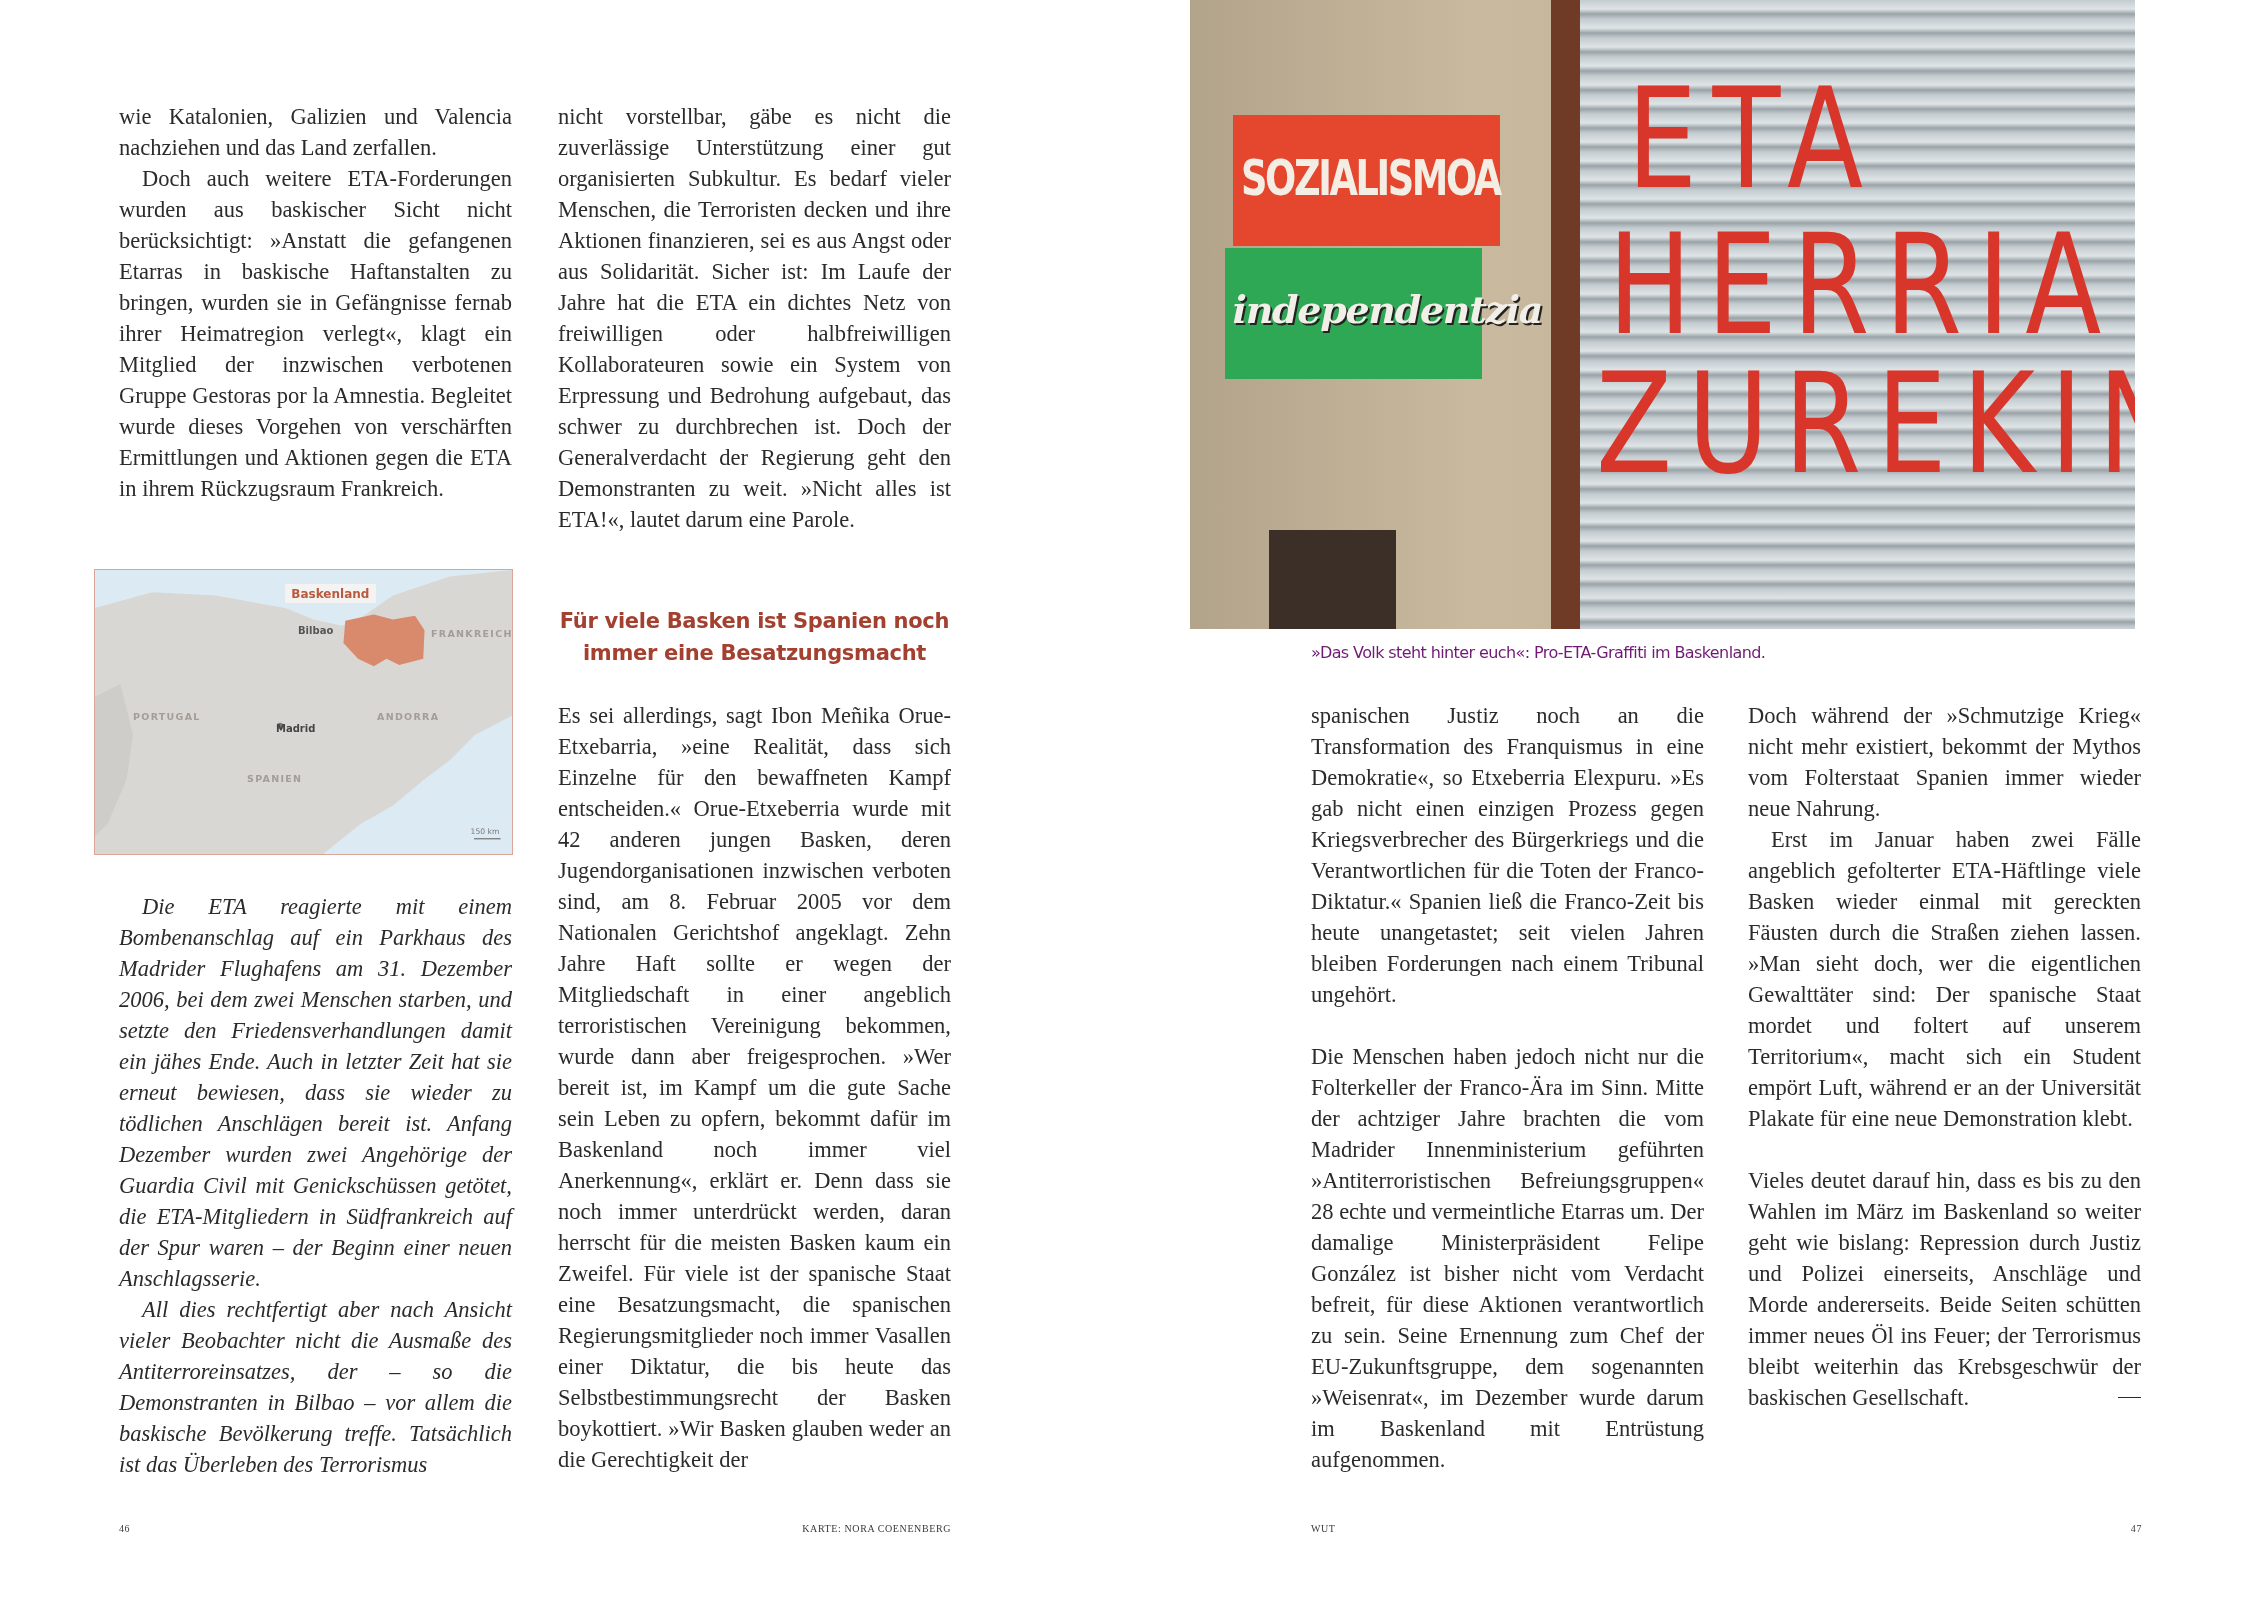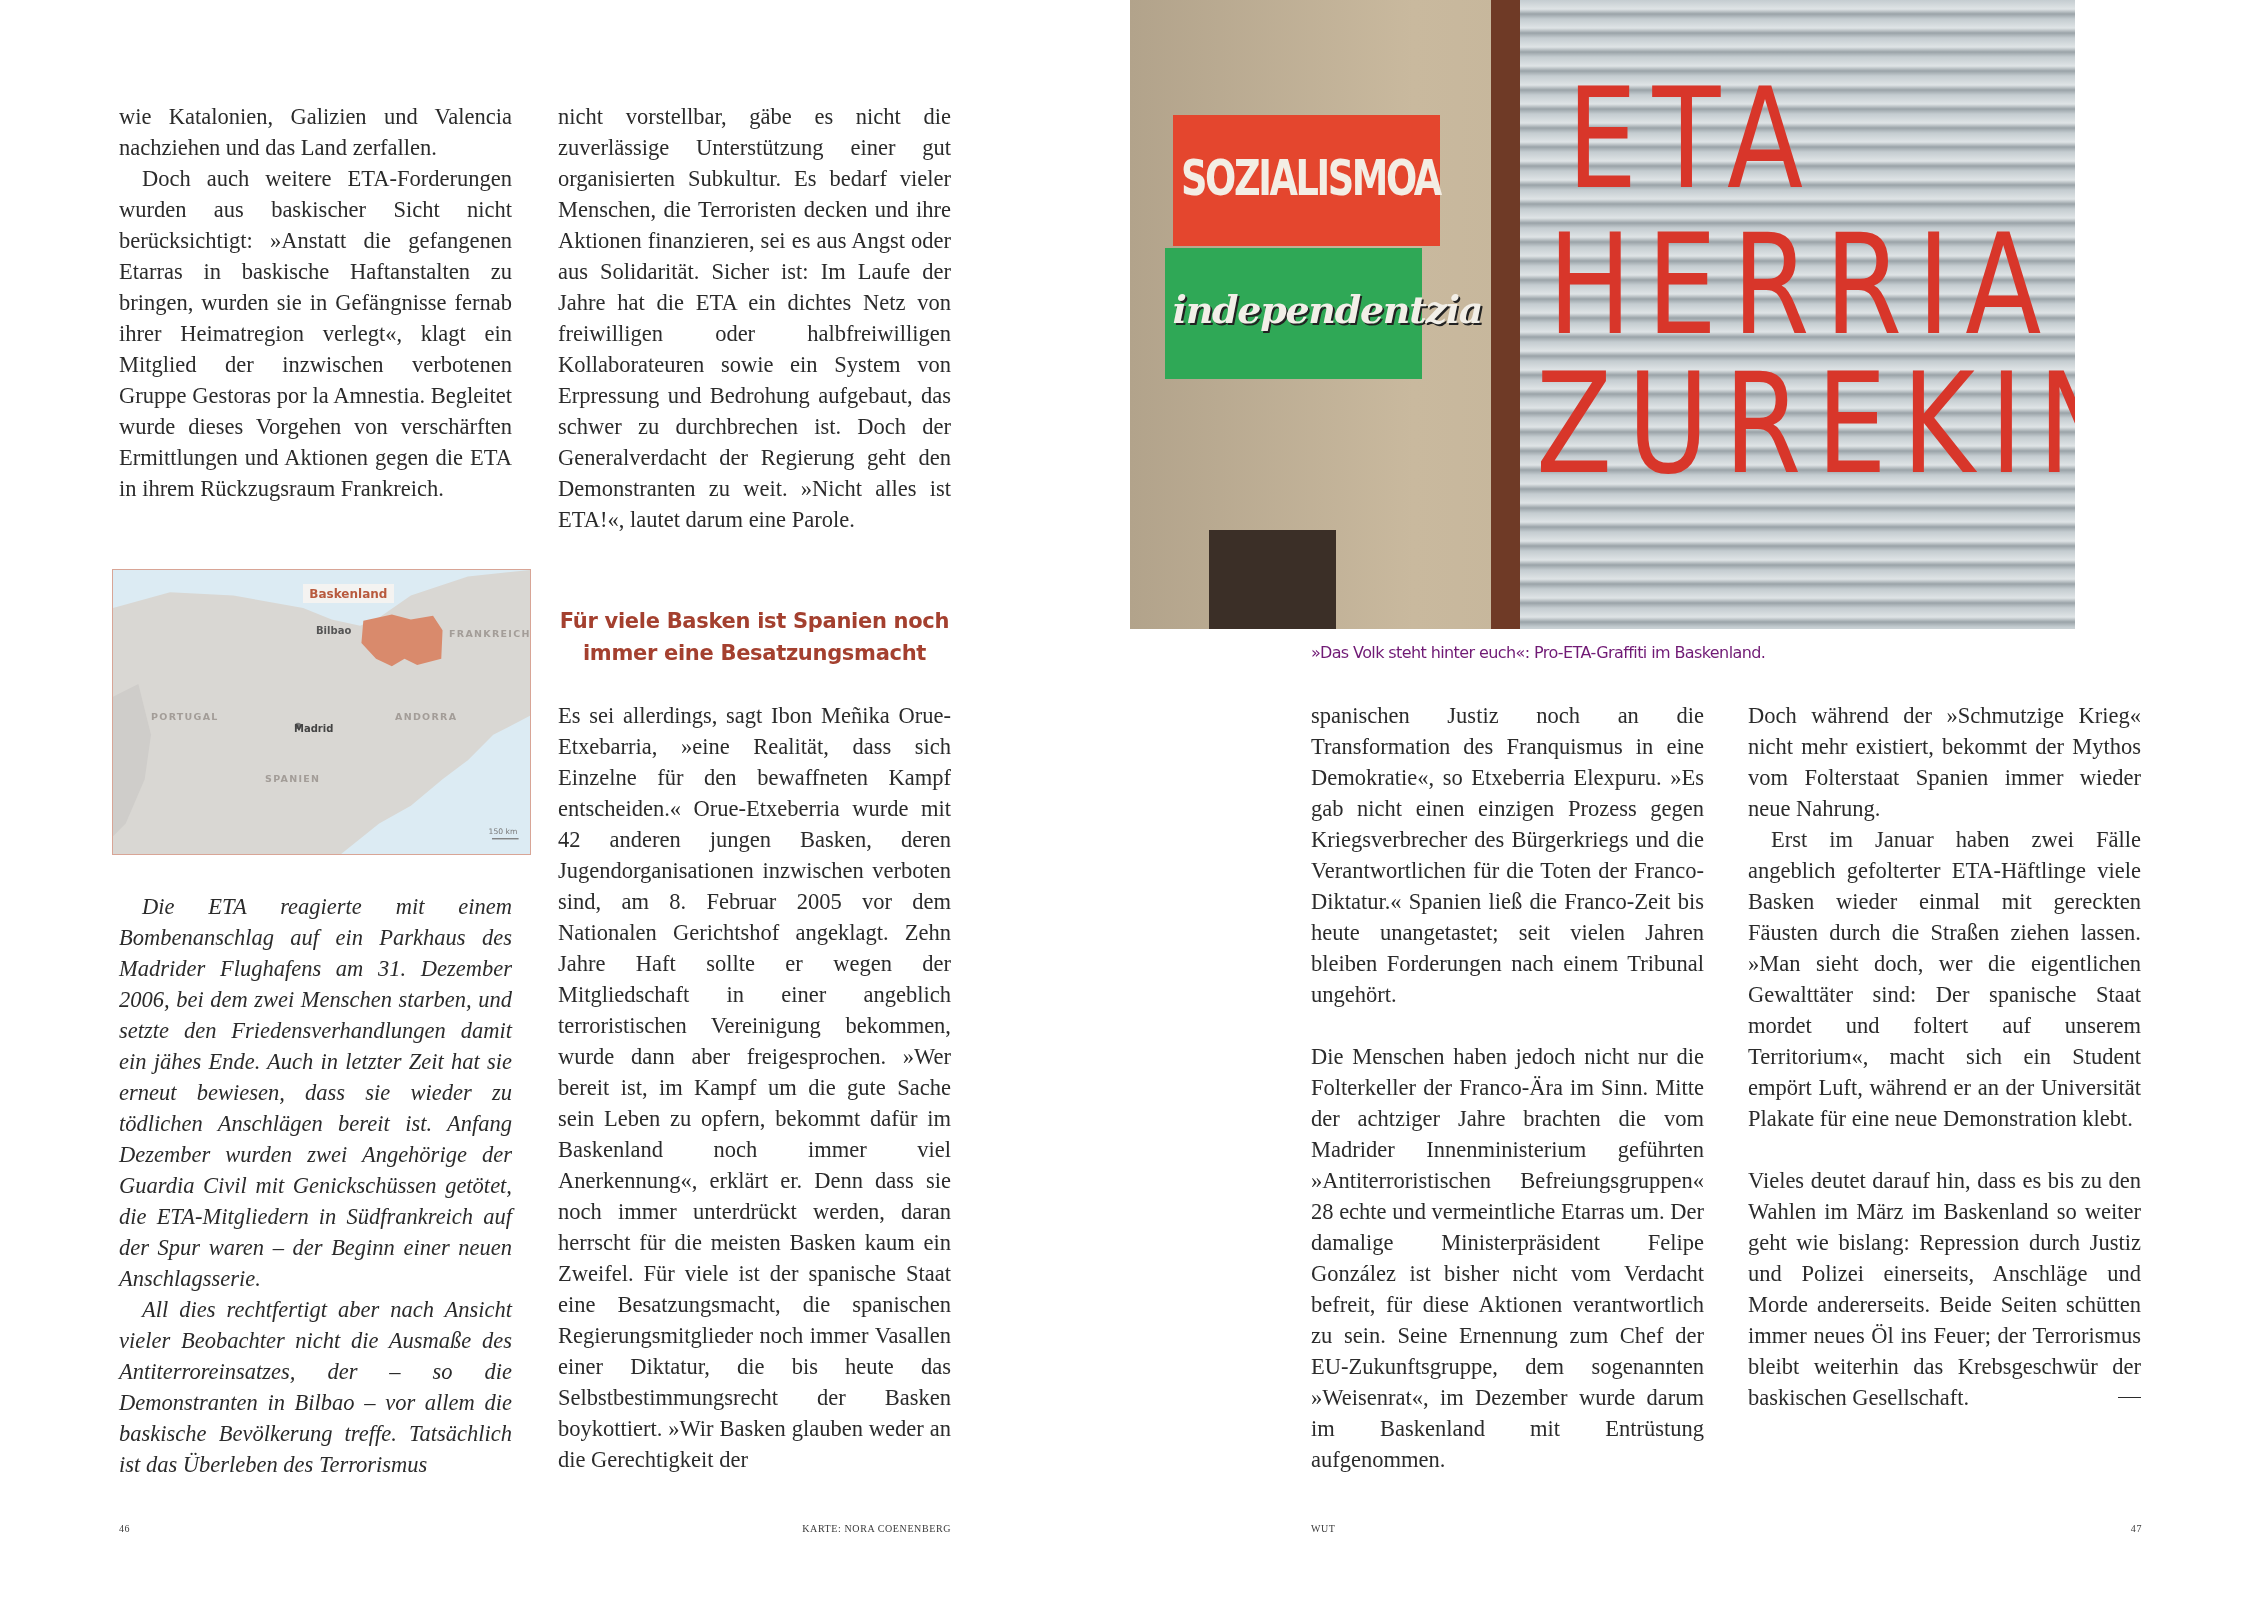--- a/index.html
+++ b/index.html
@@ -21,37 +21,37 @@
              font-size:21px; line-height:32px; color:#a4402f; letter-spacing:-0.3px; }
   .folio { position:absolute; top:1523px; font-size:10px; letter-spacing:0.6px; color:#3a3a3a; }
   #folio-left { left:119px; }
   #credit { left:729px; width:222px; text-align:right; }
   #folio-right-label { left:1311px; }
   #folio-right { left:2117px; width:25px; text-align:right; }
   .enddash { display:inline-block; width:23px; border-top:1.3px solid #2b2b2b;
              vertical-align:middle; float:right; margin-top:15px; }
 
   
-  #map { position:absolute; left:112px; top:569px; width:417px; height:284px;
+  #map { position:absolute; left:94px; top:569px; width:417px; height:284px;
          border:1.3px solid #d8a596; background:#dcebf3; overflow:hidden; }
   #map svg { position:absolute; left:0; top:0; }
   .maplabel { position:absolute; font-family:"DejaVu Sans","Liberation Sans",sans-serif;
               font-weight:bold; font-size:9.5px; letter-spacing:1.3px; color:#a39d98; }
   #lbl-basken { left:190px; top:14px; padding:2.5px 6.3px; background:#f4f3f1;
                 color:#b85a3e; font-size:12px; letter-spacing:0; }
   #lbl-bilbao { left:203px; top:55px; color:#555; letter-spacing:0; font-size:10px; }
   #lbl-frank { left:336px; top:58px; }
   #lbl-portugal { left:38px; top:141px; }
   #lbl-andorra { left:282px; top:141px; }
   #lbl-madrid { left:181px; top:153px; color:#444; letter-spacing:0; font-size:10px; }
   #lbl-spanien { left:152px; top:203px; }
   #lbl-scale { right:12.7px; bottom:18px; color:#777; font-size:7.6px; letter-spacing:0; font-weight:normal;margin-left:37px; }
 
   
-  #photo { position:absolute; left:1130px; top:0; width:945px; height:629px;
+  #photo { position:absolute; left:1190px; top:0; width:945px; height:629px;
            background:linear-gradient(90deg,#b2a38b 0%,#c9b99e 30%,#b9aa90 100%); overflow:hidden; }
   #photo-caption { position:absolute; left:1311px; top:643px;
                    font-family:"DejaVu Sans","Liberation Sans",sans-serif; font-size:16px;
                    color:#701a75; letter-spacing:-0.6px; }
   .poster-red { position:absolute; left:43px; top:115px; width:267px; height:131px; background:#e4462e; }
   .poster-green { position:absolute; left:35px; top:248px; width:257px; height:131px; background:#2fa856; }
   .poster-red span { position:absolute; left:7.6px; top:35px; font-family:"DejaVu Sans",sans-serif;
                      font-weight:bold; font-size:49px; color:#f3ede4; letter-spacing:-3.2px; transform:scaleX(0.75); transform-origin:left; }
   .poster-green span { position:absolute; left:7.6px; top:39px; font-family:"DejaVu Serif",serif;
                        font-style:italic; font-weight:bold; font-size:38px; color:#f2efe8; letter-spacing:-1.3px;

